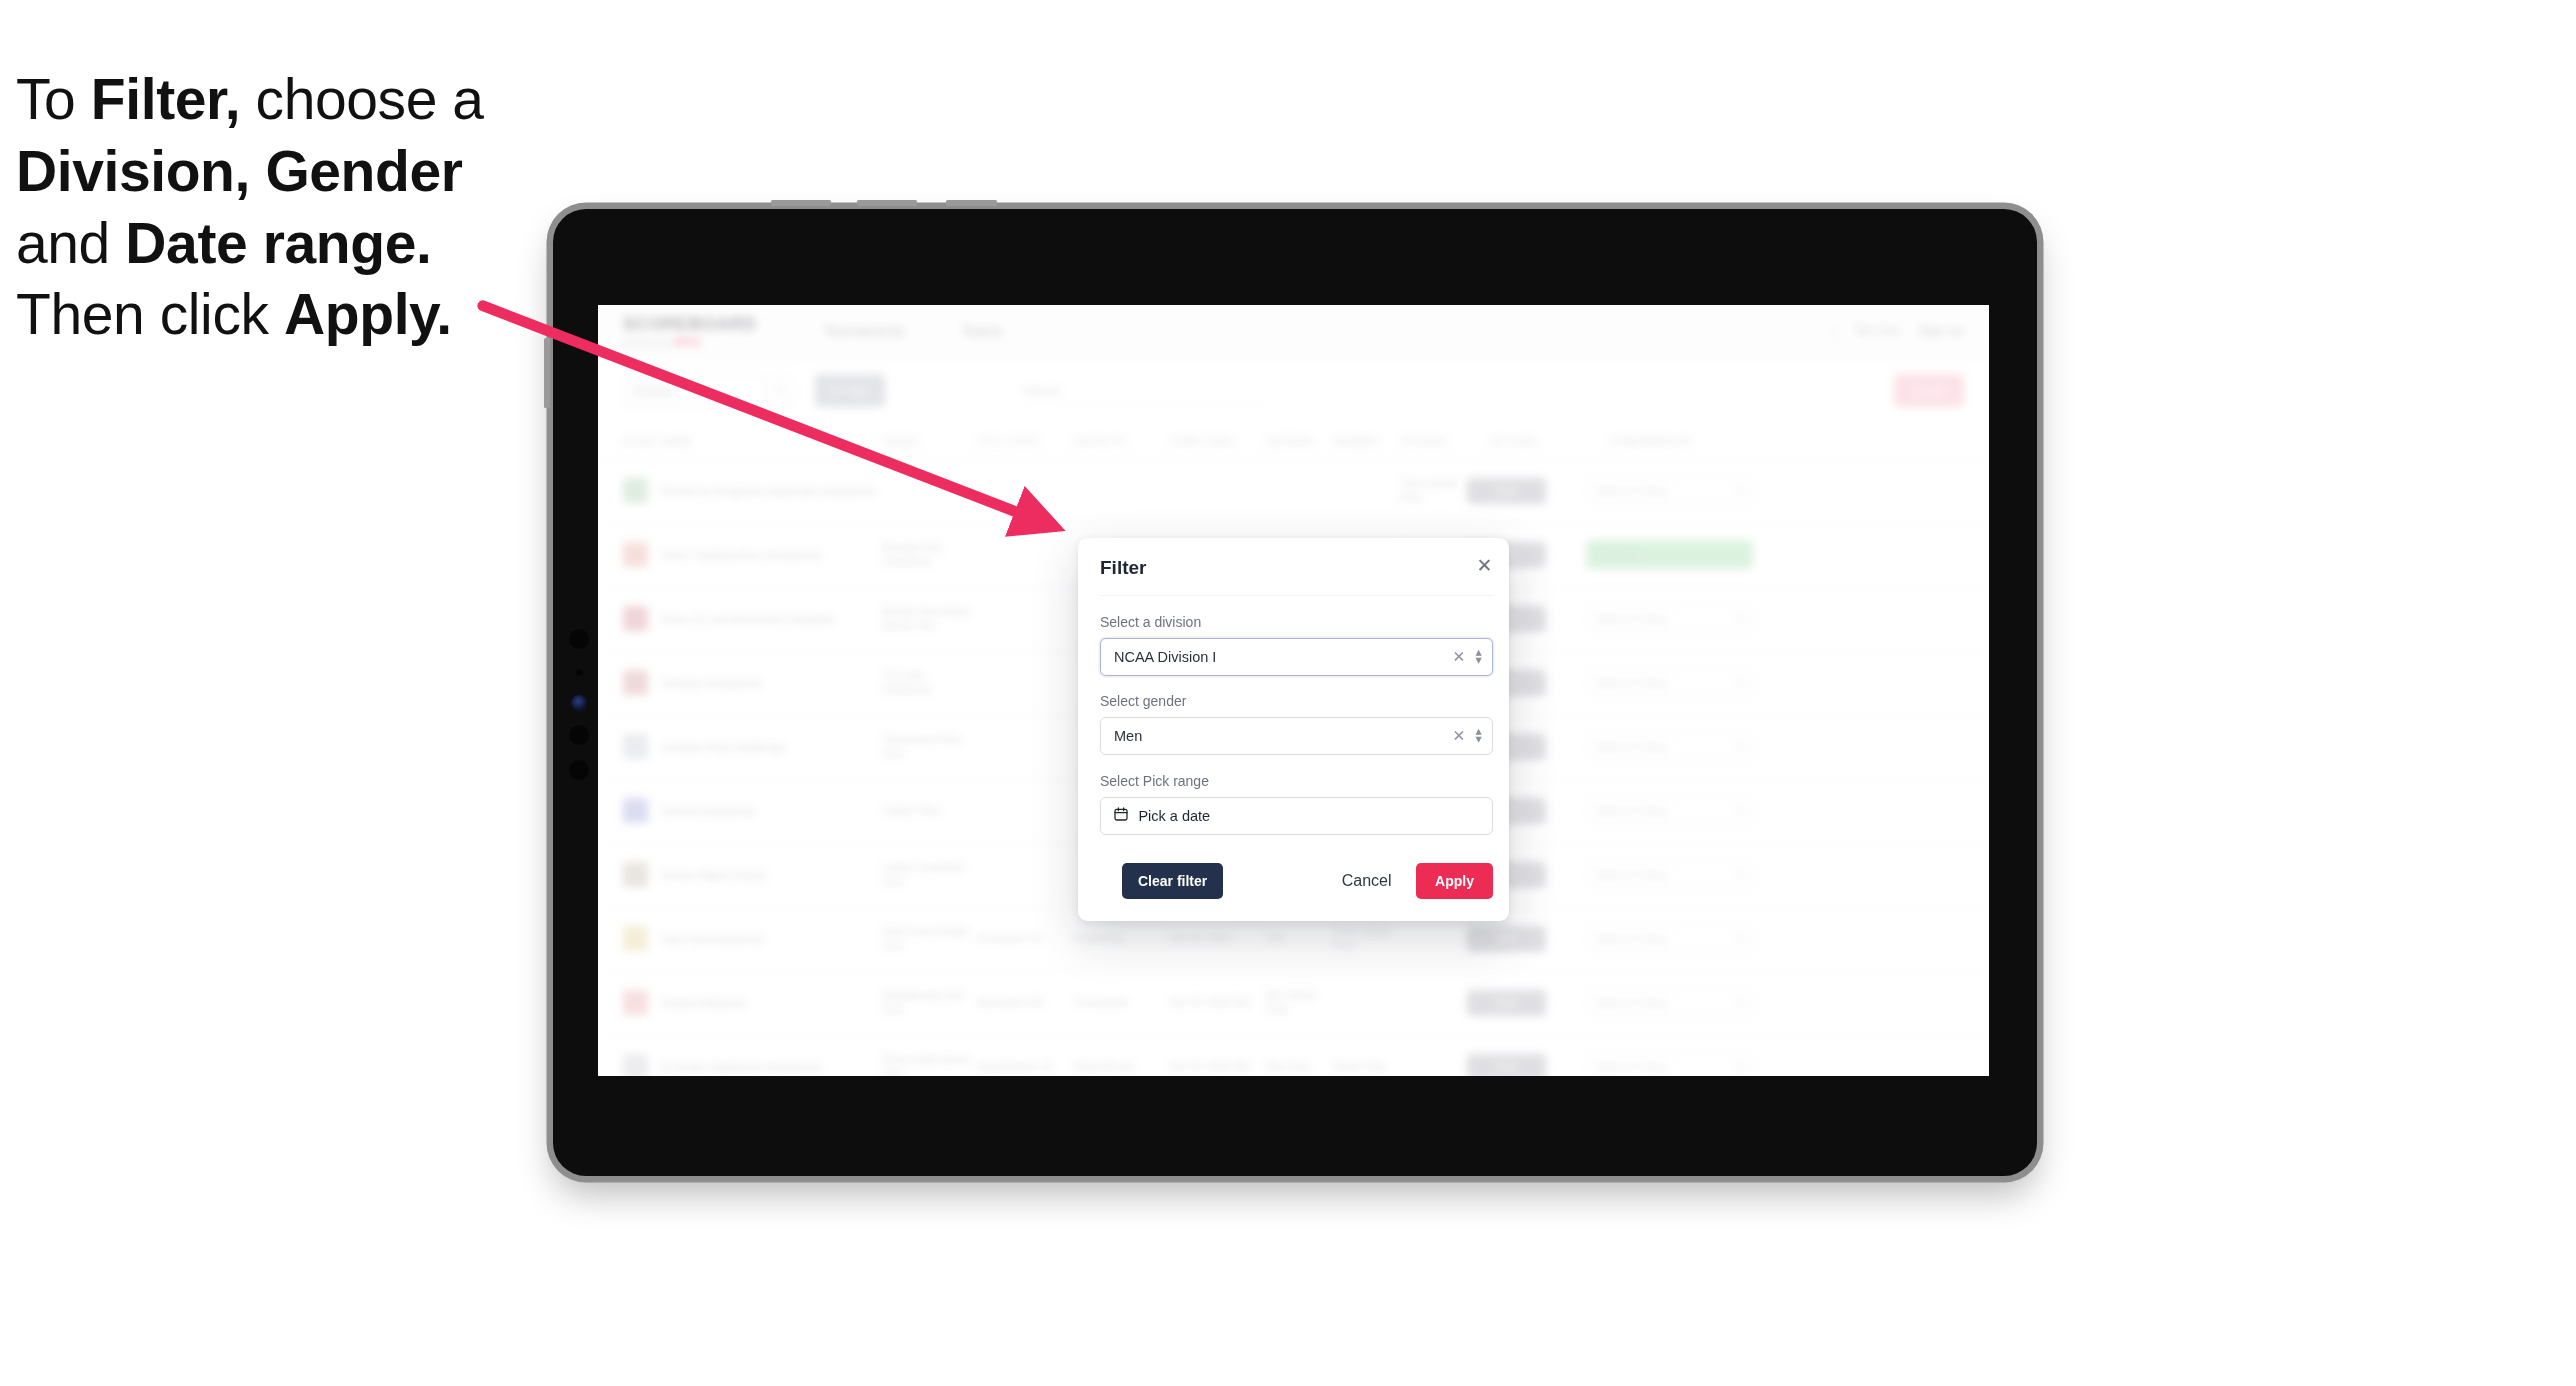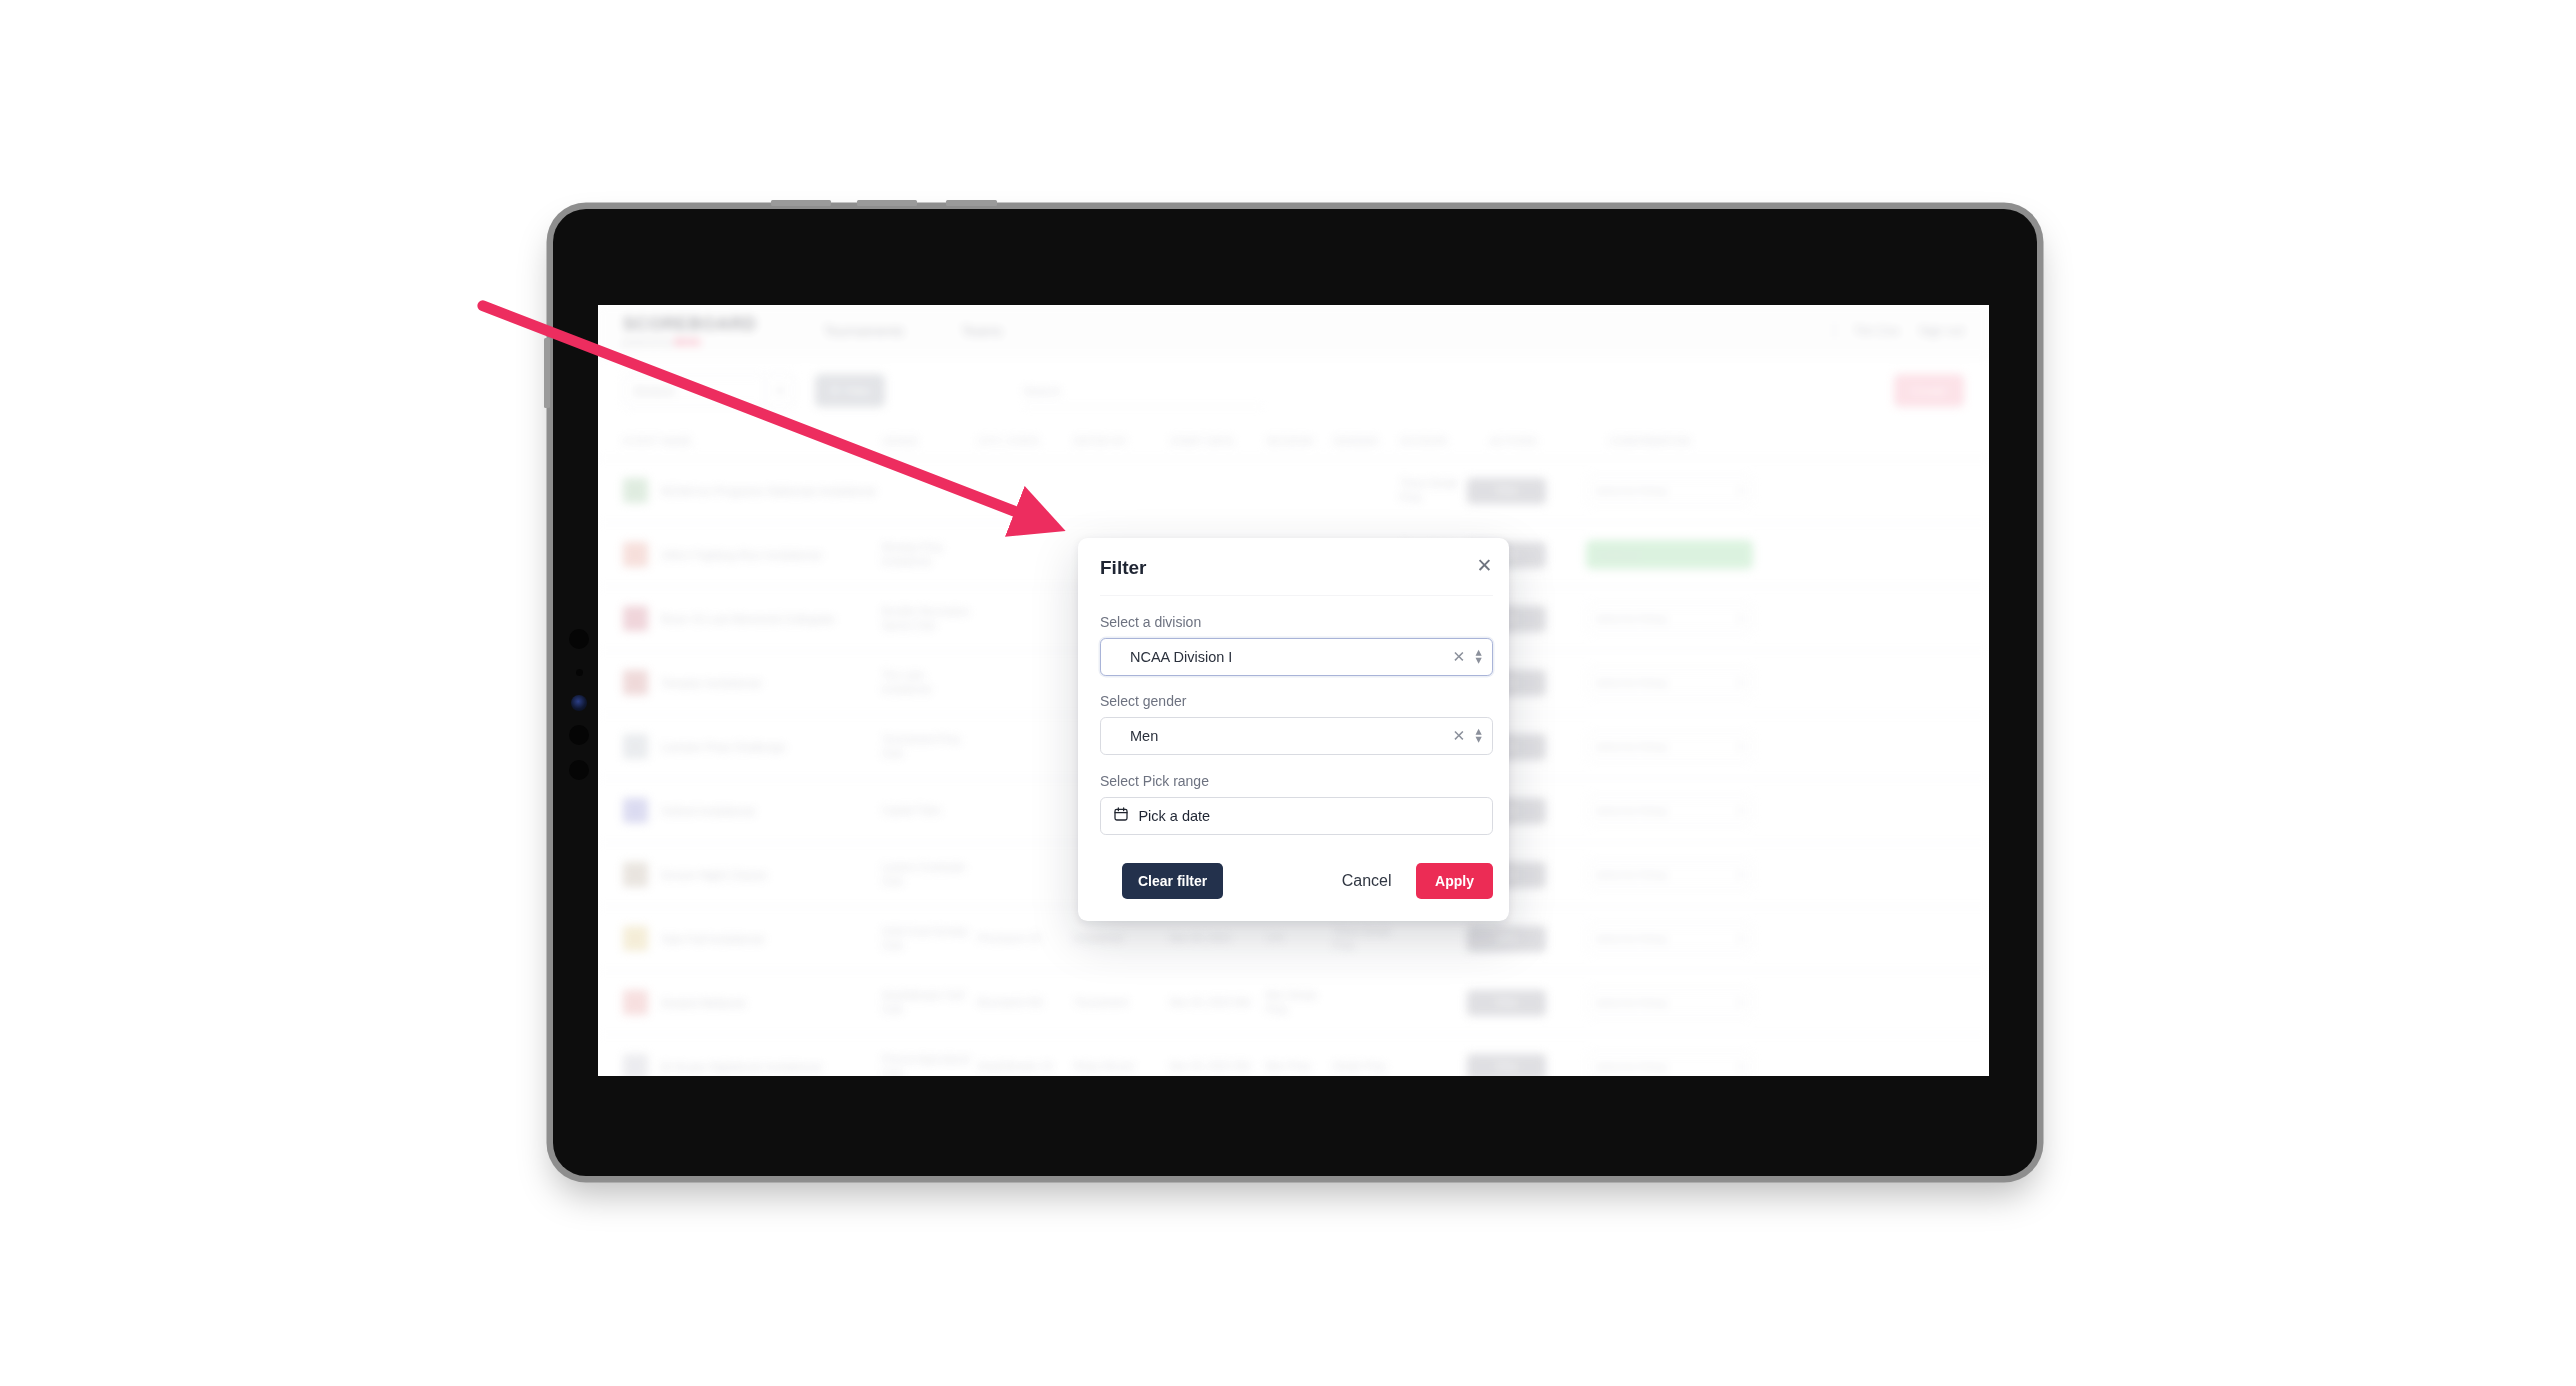--- a/index.html
+++ b/index.html
@@ -138,21 +138,21 @@
     font-size: 19px; line-height: 1; color: #6f7480; cursor: pointer;
   }
   .field { margin-top: 17.5px; }
   .field-label { font-size: 14px; color: #6d7280; margin-bottom: 8px; }
   .control {
     height: 38px; border: 0.7px solid #d9dbe1; border-radius: 5.8px; background: #fff;
     display: flex; align-items: center; padding: 0 10.2px 0 13px;
     font-size: 14.5px; color: #2b313d;
   }
   .control.focused { border-color: #a9b4d8; box-shadow: 0 0 0 1.5px rgba(169,180,216,.22); }
-  .control .val { flex: 1; margin-left: 16px; }
+  .control .val { flex: 1; }
   .ctl-icons { display: flex; align-items: center; gap: 10.2px; color: #8b909b; }
   .ctl-x { font-size: 15.3px; line-height: 1; cursor: pointer; }
   .ctl-stepper { display: flex; flex-direction: column; align-items: center; line-height: .62;
                  font-size: 12.4px; cursor: pointer; }
   .control.date { color: #1f2533; gap: 9px; padding-left: 12.4px; }
   .modal-actions { margin-top: 28px; display: flex; align-items: center; }
   .btn { border: none; border-radius: 5.1px; cursor: pointer; font-family: inherit; }
   #clear-filter {
     background: #23314c; color: #fff; font-size: 14px; font-weight: 600;
     padding: 0 16px; height: 36px; margin-left: 22px;
@@ -164,20 +164,26 @@
   #apply-btn {
     margin-left: 11.6px; background: #ec2c55; color: #fff; font-size: 14px; font-weight: 600;
     padding: 0 19px; height: 36px;
   }
 </style>
 </head>
 <body>
 
 <div id="stage">
 
+  <div id="instruction">
+    <div class="ln"><span>To </span><b>Filter,</b><span> choose a</span></div>
+    <div class="ln"><b>Division, Gender</b></div>
+    <div class="ln"><span>and </span><b>Date range.</b></div>
+    <div class="ln"><span>Then click </span><b>Apply.</b></div>
+  </div>
 
   <div id="device">
     <div class="side-btn vol-a"></div>
     <div class="side-btn vol-b"></div>
     <div class="side-btn pwr"></div>
     <div class="side-btn left-btn"></div>
     <div class="cam cam1"></div>
     <div class="cam cam2"></div>
     <div class="cam cam3"></div>
     <div class="cam cam4"></div>

